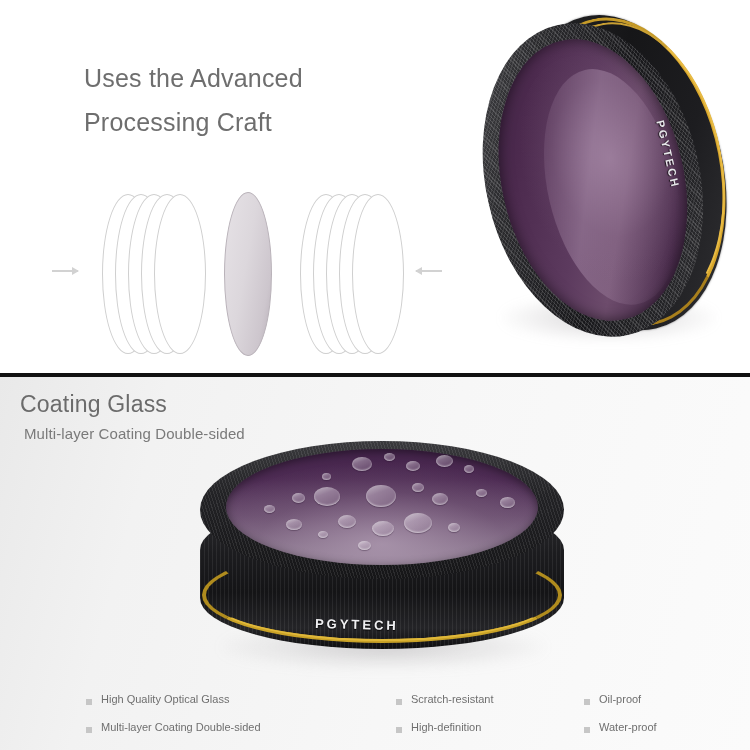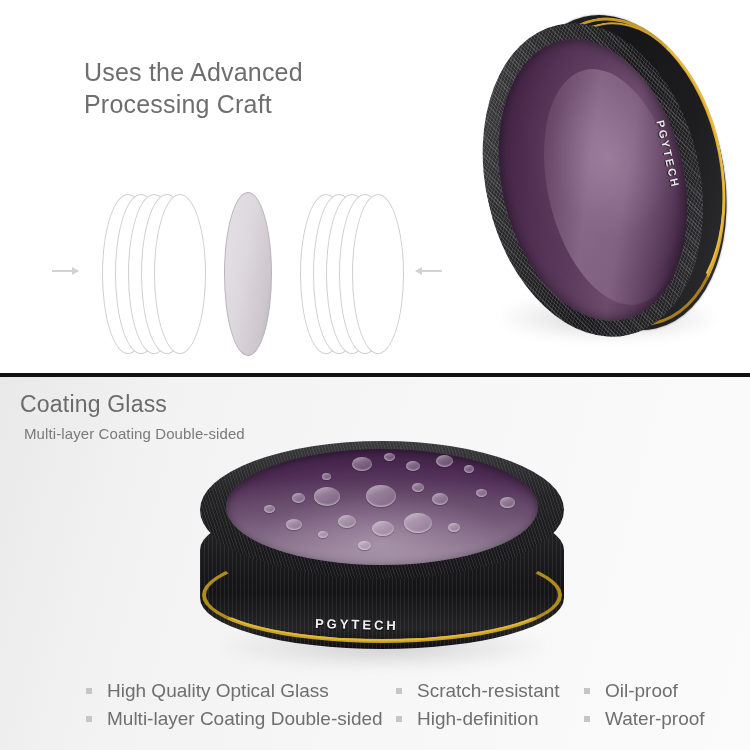--- a/index.html
+++ b/index.html
@@ -11,21 +11,21 @@
   }
   .page { position:relative; width:750px; height:750px; }
 
   
   .panel-top {
     position:absolute; left:0; top:0; width:750px; height:373px;
     background:#ffffff; overflow:hidden;
   }
   .headline {
     position:absolute; left:84px; top:56px;
-    font-size:25px; line-height:32px; font-weight:400;
+    font-size:25px; line-height:44px; font-weight:400;
     color:#6e6e6e; letter-spacing:.2px; white-space:pre-line;
   }
 
   
   .diagram { position:absolute; left:52px; top:186px; width:390px; height:180px; }
   .stack { position:absolute; top:0; width:110px; height:180px; }
   .stack.left  { left:50px; }
   .stack.right { left:248px; }
   .leaf {
     position:absolute; top:8px;
@@ -194,22 +194,22 @@
 
   
   .features {
     position:absolute; left:0; top:300px; width:750px; height:70px;
   }
   .fcol { position:absolute; top:0; }
   .fcol.c1 { left:86px; }
   .fcol.c2 { left:396px; }
   .fcol.c3 { left:584px; }
   .frow {
-    display:flex; align-items:center; height:28px;
-    font-size:19px; color:#6f6f6f; white-space:nowrap;gap:6px;
+    display:flex; align-items:flex-end; height:28px;
+    font-size:11px; color:#6f6f6f; white-space:nowrap;
   }
   .bullet {
     width:6px; height:6px; background:#c6c6c6;
     margin-right:9px; flex:0 0 auto;
   }
 </style>
 </head>
 <body>
 
 <div class="page">

